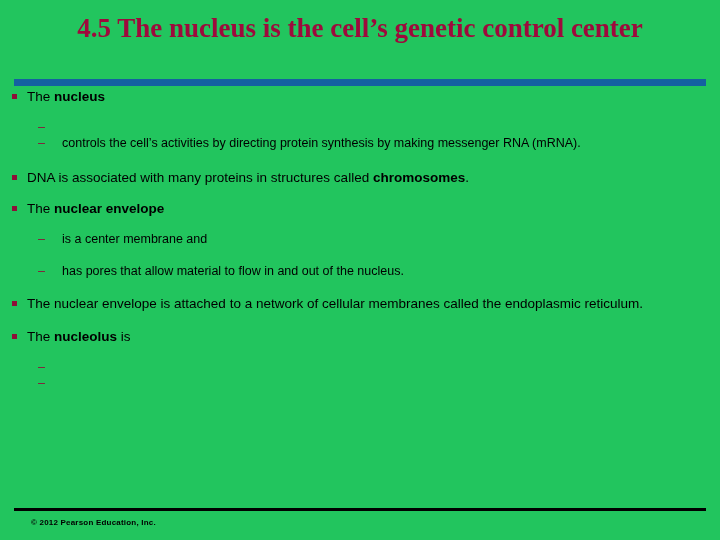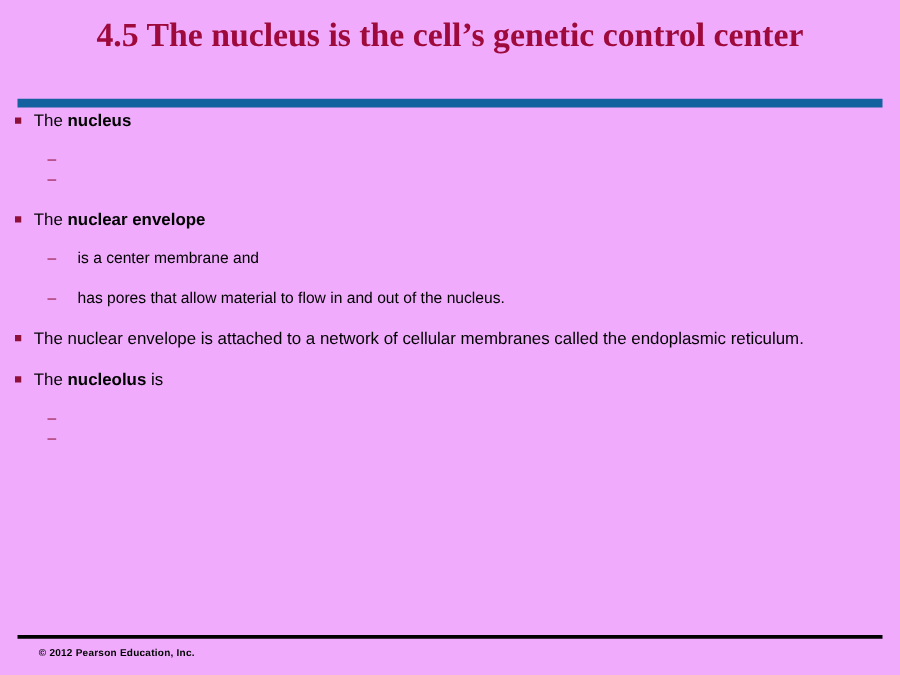--- a/index.html
+++ b/index.html
@@ -12,21 +12,21 @@
     background: #ffffff;
     font-family: "Liberation Sans", sans-serif;
     overflow: hidden;
     position: relative;
   }
 
   .slide {
     position: relative;
     width: 720px;
     height: 540px;
-    background: #f0abfc;
+    background: #22c55e;
   }
 
   
   .slide-title {
     position: absolute;
     left: 14px;
     top: 6px;
     width: 692px;
     height: 44px;
     display: flex;
@@ -144,24 +144,29 @@
     <div class="sp-14"></div>
 
     <div class="lvl2">
       <span class="dash">–</span>
     </div>
 
     <div class="sp-16"></div>
 
     <div class="lvl2">
       <span class="dash">–</span>
+      <span class="txt">controls the cell’s activities by directing protein synthesis by making messenger RNA (mRNA).</span>
     </div>
 
     <div class="sp-18"></div>
 
+    <div class="lvl1">
+      <span class="sq"></span>
+      <span class="txt"><span>DNA is associated with many proteins in structures called </span><b>chromosomes</b><span>.</span></span>
+    </div>
 
     <div class="sp-14"></div>
 
     <div class="lvl1">
       <span class="sq"></span>
       <span class="txt"><span>The </span><b>nuclear envelope</b></span>
     </div>
 
     <div class="sp-14"></div>
 

